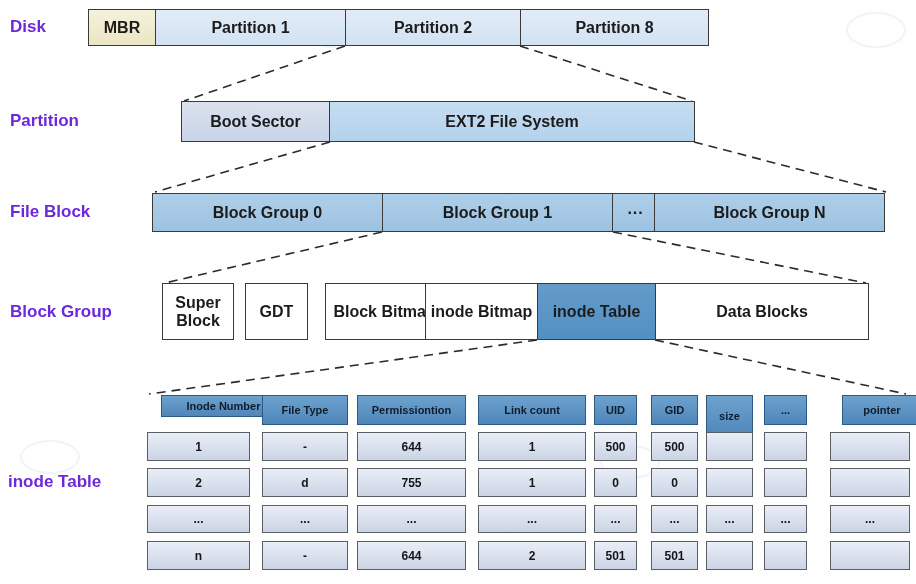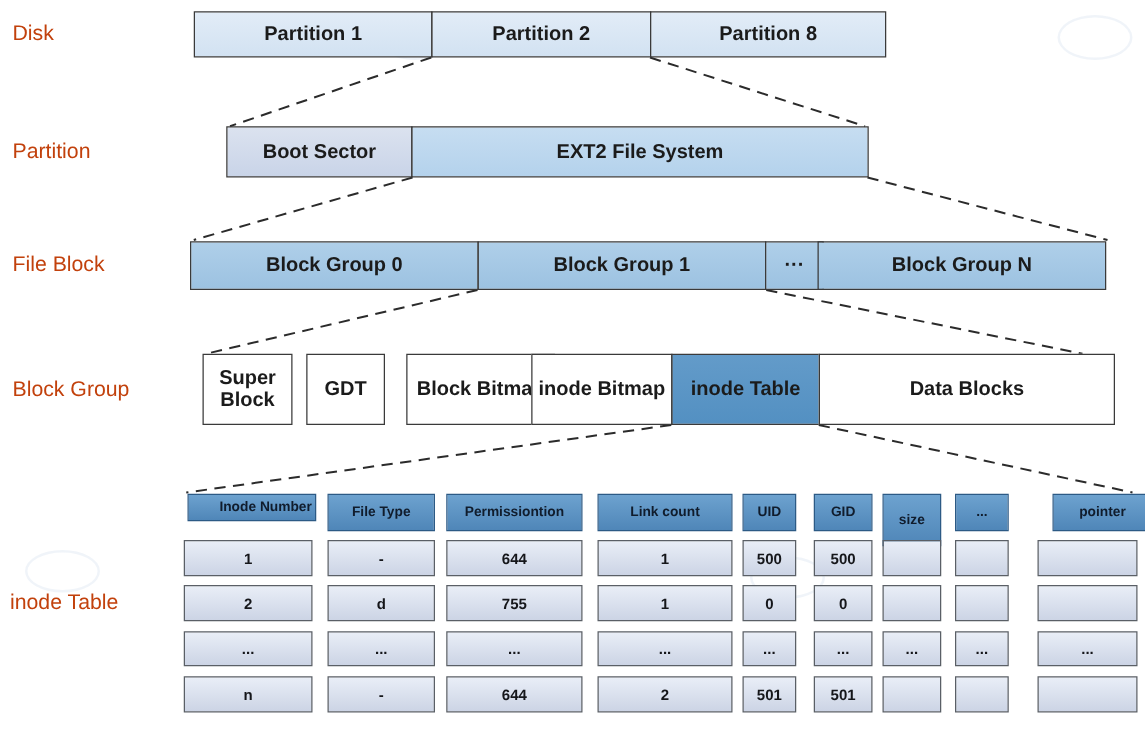--- a/index.html
+++ b/index.html
@@ -1,21 +1,21 @@
 <!DOCTYPE html>
 <html><head>
 <meta charset="utf-8">
 <style>
   html,body{margin:0;padding:0;background:#fff;}
   #canvas{
     position:relative;width:916px;height:584px;background:#ffffff;overflow:hidden;
     font-family:"Liberation Sans", sans-serif;color:#1a1a1a;
   }
   .rowlabel{
-    position:absolute;font-size:17px;font-weight:400;color:#c2410c;
+    position:absolute;font-size:17px;font-weight:700;color:#6d28d9;
     white-space:nowrap;
   }
   .box{
     position:absolute;display:flex;align-items:center;justify-content:center;
     text-align:center;font-size:16px;font-weight:700;color:#1b1b1b;
     border:1.4px solid #3a3a3a;box-sizing:border-box;line-height:1.12;
   }
   .lightblue{background:linear-gradient(180deg,#e2ecf7 0%,#d2e2f2 100%);}
   .mbr{background:linear-gradient(180deg,#f5f1dc 0%,#ece5c4 100%);}
   .bootsector{background:linear-gradient(180deg,#dbe2ef 0%,#c9d4e8 100%);}
@@ -60,41 +60,42 @@
       <line x1="655" y1="340" x2="906" y2="394"></line>
     </g>
   </svg>
 
   <div class="rowlabel" style="left:10px;top:17px;">Disk</div>
   <div class="rowlabel" style="left:10px;top:111px;">Partition</div>
   <div class="rowlabel" style="left:10px;top:202px;">File Block</div>
   <div class="rowlabel" style="left:10px;top:302px;">Block Group</div>
   <div class="rowlabel" style="left:8px;top:472px;">inode Table</div>
 
+  <div class="box mbr" style="left:88px;top:9px;width:68px;height:37px;">MBR</div>
   <div class="box lightblue" style="left:155px;top:9px;width:191px;height:37px;">Partition 1</div>
   <div class="box lightblue" style="left:345px;top:9px;width:176px;height:37px;">Partition 2</div>
   <div class="box lightblue" style="left:520px;top:9px;width:189px;height:37px;">Partition 8</div>
 
   <div class="box bootsector" style="left:181px;top:101px;width:149px;height:41px;">Boot Sector</div>
   <div class="box ext2" style="left:329px;top:101px;width:366px;height:41px;">EXT2 File System</div>
 
   <div class="box midblue" style="left:152px;top:193px;width:231px;height:39px;">Block Group 0</div>
   <div class="box midblue" style="left:382px;top:193px;width:231px;height:39px;">Block Group 1</div>
   <div class="box midblue" style="left:612px;top:193px;width:47px;height:39px;">···</div>
   <div class="box midblue" style="left:654px;top:193px;width:231px;height:39px;">Block Group N</div>
 
   <div class="box white" style="left:162px;top:283px;width:72px;height:57px;">Super Block</div>
   <div class="box white" style="left:245px;top:283px;width:63px;height:57px;">GDT</div>
   <div class="box white" style="left:325px;top:283px;width:119px;height:57px;">Block Bitmap</div>
   <div class="box white" style="left:425px;top:283px;width:113px;height:57px;">inode Bitmap</div>
   <div class="box steelblue" style="left:537px;top:283px;width:119px;height:57px;">inode Table</div>
-  <div class="box white" style="left:655px;top:283px;width:237px;height:57px;">Data Blocks</div>
+  <div class="box white" style="left:655px;top:283px;width:214px;height:57px;">Data Blocks</div>
 
   <div id="inode-grid">
-      <div class="hdrcell" style="left: 150px; top: 395px; width: 103px; height: 22px; padding-left: 22px;">Inode Number</div>
+      <div class="hdrcell" style="left: 161px; top: 395px; width: 103px; height: 22px; padding-left: 22px;">Inode Number</div>
       <div class="hdrcell" style="left: 262px; top: 395px; width: 86px; height: 30px;">File Type</div>
       <div class="hdrcell" style="left: 357px; top: 395px; width: 109px; height: 30px;">Permissiontion</div>
       <div class="hdrcell" style="left: 478px; top: 395px; width: 108px; height: 30px;">Link count</div>
       <div class="hdrcell" style="left: 594px; top: 395px; width: 43px; height: 30px;">UID</div>
       <div class="hdrcell" style="left: 651px; top: 395px; width: 47px; height: 30px;">GID</div>
       <div class="hdrcell" style="left: 706px; top: 395px; width: 47px; height: 42px;">size</div>
       <div class="hdrcell" style="left: 764px; top: 395px; width: 43px; height: 30px;">...</div>
       <div class="hdrcell" style="left: 830px; top: 395px; width: 80px; height: 30px; margin-left: 12px;">pointer</div>
       <div class="datacell" style="left: 147px; top: 432px; width: 103px; height: 29px;">1</div>
       <div class="datacell" style="left: 262px; top: 432px; width: 86px; height: 29px;">-</div>

